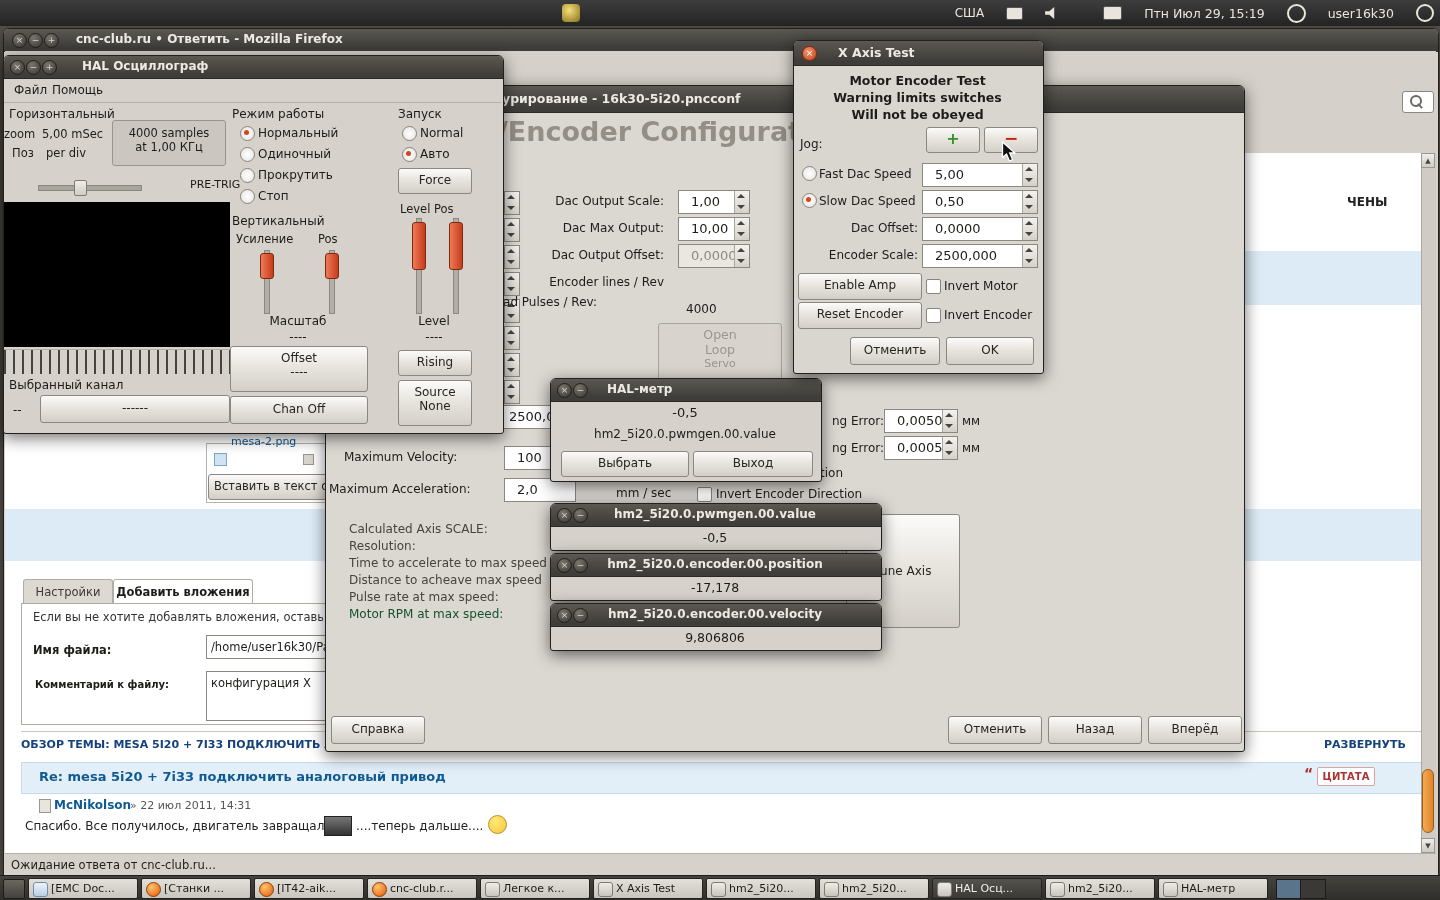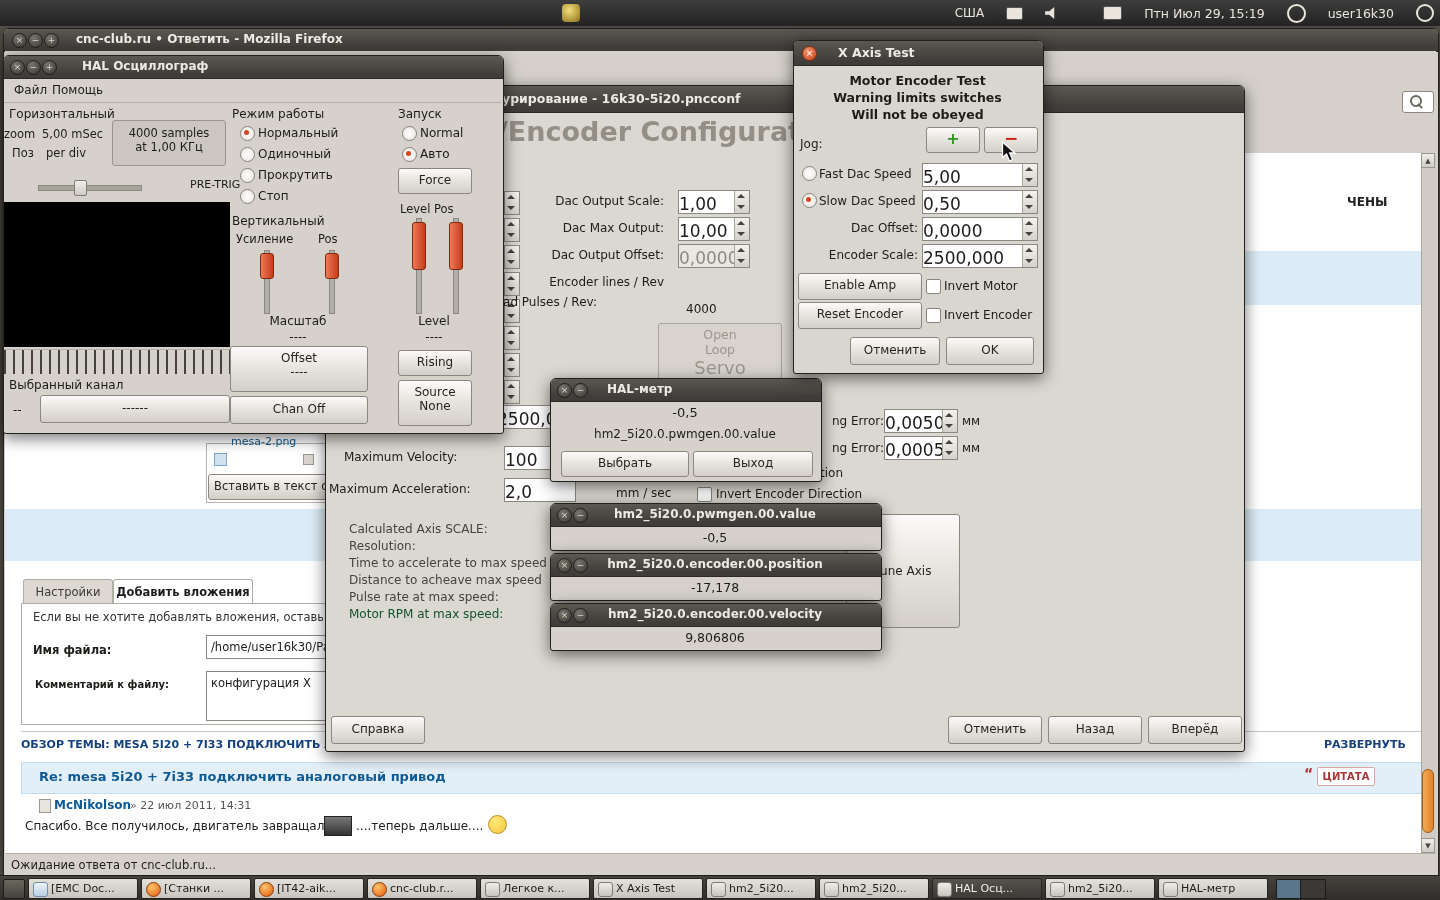--- a/index.html
+++ b/index.html
@@ -13,21 +13,21 @@
       border-bottom:1px solid #2a2925;color:#eceae3;font-weight:bold;}
   .cir{position:absolute;width:13px;height:13px;border-radius:50%;
        background:radial-gradient(circle at 35% 30%,#7a766e,#383631);border:1px solid #211f1c;
        color:#d7d4cb;font-size:9px;line-height:12px;text-align:center;font-weight:normal;}
   .cir.red{background:radial-gradient(circle at 35% 30%,#f0926c,#c8461d);border-color:#8a2c0e;color:#fff;}
   .btn{position:absolute;background:linear-gradient(#fcfbfa,#e8e5df 45%,#d3cfc8);
        border:1px solid #8b8881;border-radius:3px;color:#26251f;text-align:center;font-size:12px;}
   .btn.dis{background:#d8d4cd;color:#9a968d;border-color:#a7a49c;}
   .entry{position:absolute;background:#fff;border:1px solid #8b8881;color:#1d1c19;overflow:hidden;white-space:nowrap;}
   .spin{position:absolute;display:flex;background:#fff;border:1px solid #8b8881;overflow:hidden;}
-  .spin .val{flex:1;font-size:17px;padding:3px 1px 0 0;overflow:hidden;white-space:nowrap;}
+  .spin .val{flex:1;font-size:13px;padding:3px 1px 0 12px;overflow:hidden;white-space:nowrap;}
   .spin.dim{background:#eae7e1;}.spin.dim .val{color:#8d8a82;}
   .sarr{width:14px;display:flex;flex-direction:column;background:linear-gradient(#f4f2ee,#d5d1ca);border-left:1px solid #a9a69e;}
   .sarr i{flex:1;position:relative;}
   .sarr i:after{content:"";position:absolute;left:2px;}
   .sarr i.up:after{top:3px;border-left:4px solid transparent;border-right:4px solid transparent;border-bottom:4px solid #45433e;}
   .sarr i.dn:after{top:3px;border-left:4px solid transparent;border-right:4px solid transparent;border-top:4px solid #45433e;}
   .radio{position:absolute;width:13px;height:13px;border-radius:50%;
          background:radial-gradient(#ffffff,#e6e3dc);border:1px solid #87847d;}
   .radio.sel:after{content:"";position:absolute;left:3px;top:3px;width:5px;height:5px;border-radius:50%;background:#d8441c;}
   .chk{position:absolute;width:13px;height:13px;background:#fff;border:1px solid #87847d;border-radius:2px;}
@@ -179,21 +179,21 @@
           <i class="dn"></i>
         </span>
     </div>
     <div class="a nw" style="left:160px;top:189px;width:178px;text-align:right">Encoder lines / Rev</div>
     <div class="a nw" style="left:160px;top:209px;width:178px;text-align:left">Quad Pulses / Rev:</div>
     <span class="a nw" style="left:360px;top:216px">4000</span>
 
     <div class="btn dis" style="left:332px;top:237px;width:122px;height:62px">
       <span style="display:block;padding-top:3px;font-size:12.5px">Open</span>
       <span style="display:block;font-size:12.5px">Loop</span>
-      <span style="display:block;font-size:18px">Servo</span>
+      <span style="display:block;font-size:11px">Servo</span>
     </div>
 
     <span class="a nw" style="left:506px;top:328px">ng Error:</span>
     <div class="spin" style="left:558px;top:323px;width:72px;height:22px">
       <span class="val">0,0050</span>
         <span class="sarr">
           <i class="up"></i>
           <i class="dn"></i>
         </span>
     </div>

